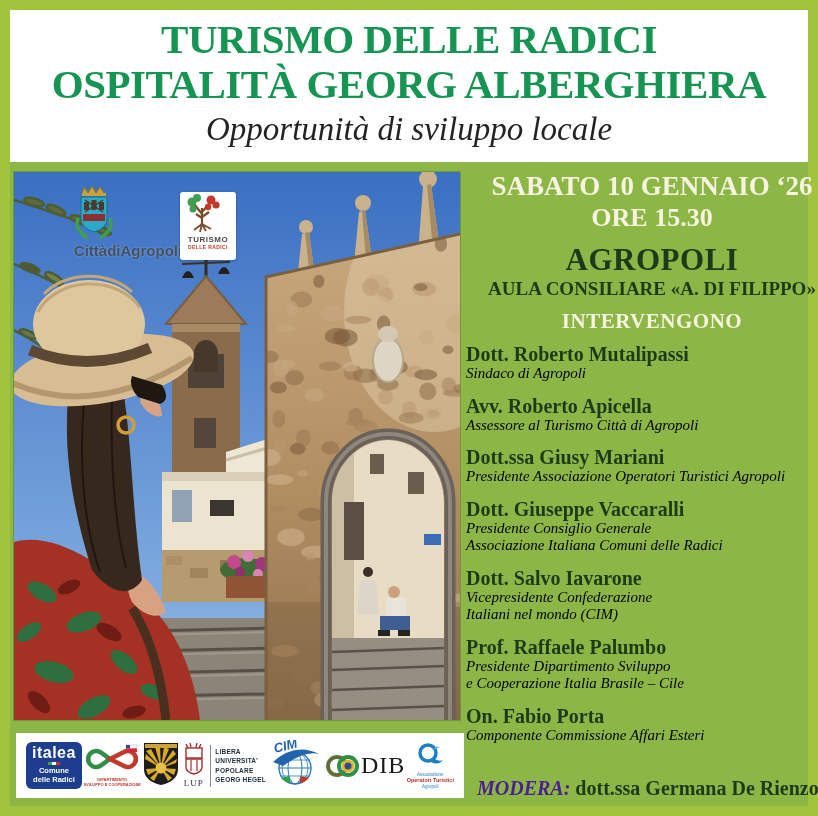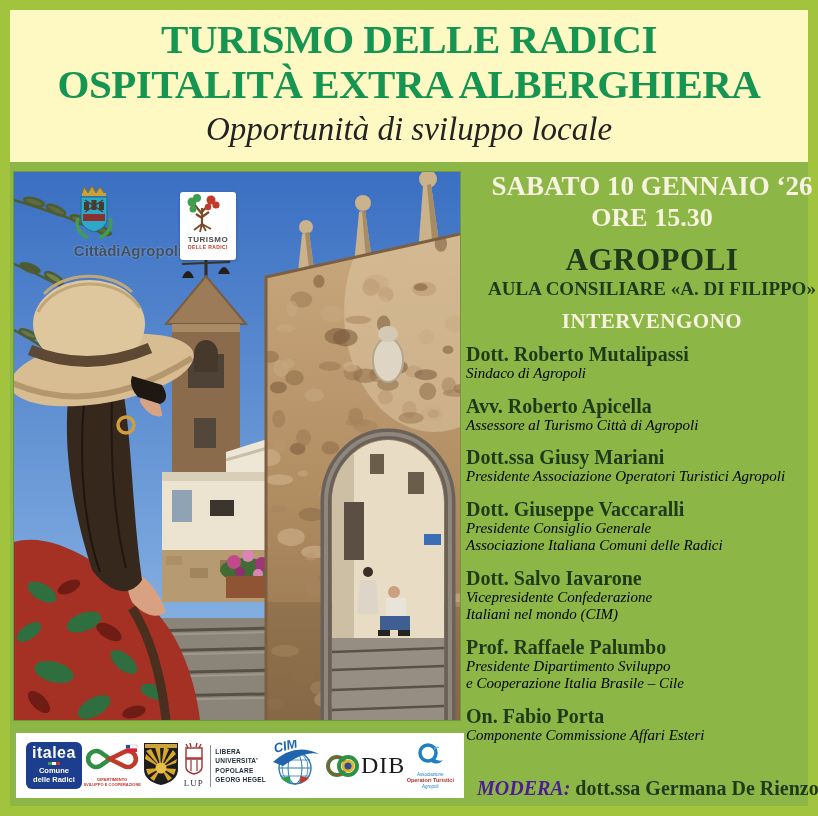--- a/index.html
+++ b/index.html
@@ -6,21 +6,21 @@
   .poster{
     position:relative;width:818px;height:816px;
     background:#a2c33e;
     font-family:"Liberation Serif", serif;
     overflow:hidden;
   }
   .panel-bg{position:absolute;left:10px;top:162px;width:798px;height:644px;background:#8cb746;}
   
   .header{
     position:absolute;left:10px;top:10px;width:798px;height:152px;
-    background:#fef9c3;text-align:center;
+    background:#ffffff;text-align:center;
   }
   .title{color:#169552;font-weight:bold;font-size:41px;line-height:1.1;letter-spacing:-0.5px;margin:0;}
   .title.first{margin-top:7px;}
   .subtitle{color:#232323;font-style:italic;font-size:33px;line-height:1.1;margin-top:4px;}
   
   .photo{
     position:absolute;left:14px;top:172px;width:446px;height:548px;overflow:hidden;
     box-shadow:0 0 0 1px rgba(40,60,20,.25);
   }
   .photo svg{display:block;}
@@ -75,21 +75,21 @@
   .aot3{font-size:4.5px;color:#1f7fc4;line-height:1.2;}
 </style>
 </head>
 <body>
 
 <div class="poster">
   <div class="panel-bg"></div>
 
   <div class="header">
     <div class="title first">TURISMO DELLE RADICI</div>
-    <div class="title">OSPITALITÀ EXTRA ALBERGHIERA</div>
+    <div class="title">OSPITALITÀ GEORG ALBERGHIERA</div>
     <div class="subtitle">Opportunità di sviluppo locale</div>
   </div>
 
   <div class="photo">
     <svg width="446" height="548" viewBox="0 0 446 548">
       <defs>
         <linearGradient id="skyG" x1="0" y1="0" x2="0" y2="1">
           <stop offset="0" stop-color="#3a6fc2"></stop>
             <stop offset="1" stop-color="#93bce8"></stop>
         </linearGradient>

